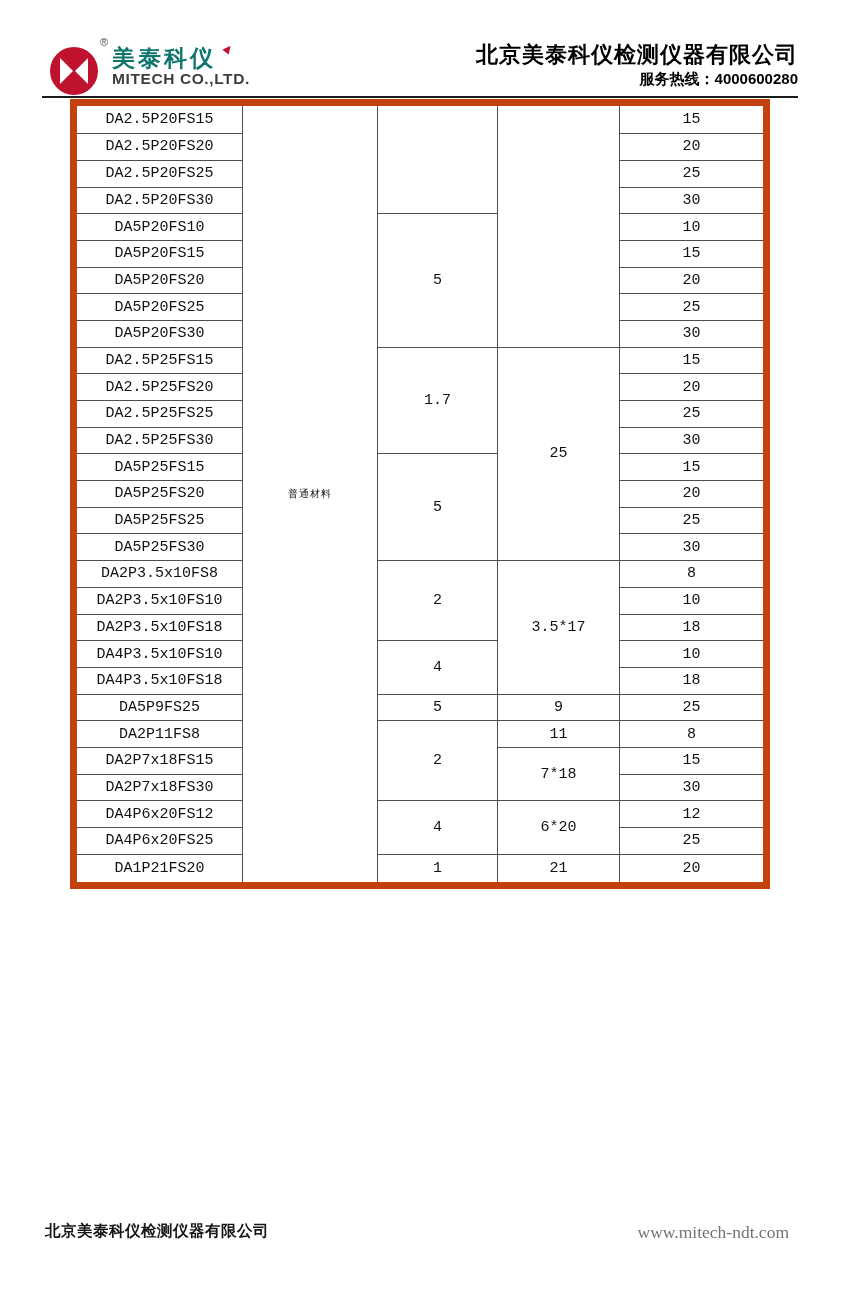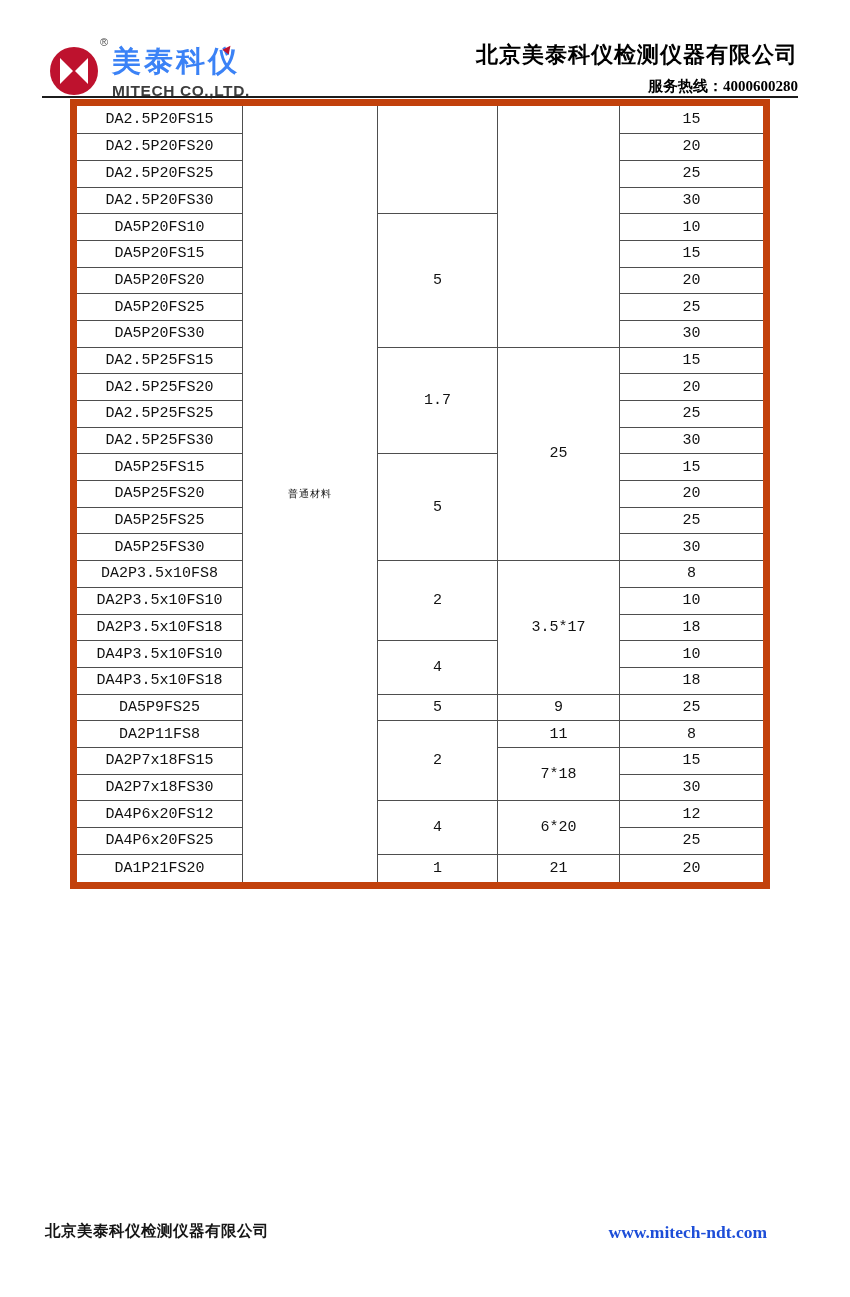--- a/index.html
+++ b/index.html
@@ -26,43 +26,43 @@
     position:absolute; right:10px; top:11px; width:0; height:0;
     border-top:13px solid transparent; border-bottom:13px solid transparent;
     border-right:13px solid #ffffff;
   }
   .reg-mark {
     position:absolute; left:100px; top:36px;
     font-size:11px; color:#4a4a4a;
   }
   .brand-block { position:absolute; left:112px; top:46px; }
   .brand-cn {
-    font-size:29px; font-weight:bold; color:#3b82f6;
+    font-size:23px; font-weight:bold; color:#0f766e;
     letter-spacing:3px; line-height:1.05; white-space:nowrap;
   }
   .brand-en {
     font-size:15.5px; font-weight:bold; color:#3d3d3d;
-    letter-spacing:0.6px; margin-top:6px; white-space:nowrap;
+    letter-spacing:0.6px; margin-top:0; white-space:nowrap;
   }
   .brand-accent {
     position:absolute; left:112px; top:-1px; width:0; height:0;
     border-left:4px solid transparent; border-right:4px solid transparent;
     border-bottom:8px solid #be122e;
     transform:rotate(38deg);
   }
   .head-right {
     position:absolute; right:52px; top:40px; text-align:right;
   }
   .company-name {
     font-size:22px; font-weight:bold; color:#000;
     letter-spacing:1px; white-space:nowrap;
   }
   .hotline {
     font-size:15px; font-weight:bold; color:#000;
-    margin-top:7px; white-space:nowrap;font-family:Liberation Serif, serif;
+    white-space:nowrap;
   }
   .header-rule {
     position:absolute; left:42px; top:96px;
     width:756px; height:2px; background:#1c1c1c;
   }
   
   table.probe {
     position:absolute; left:70px; top:99px;
     width:693px; height:790px;
     border-collapse:collapse; table-layout:fixed;
@@ -79,23 +79,23 @@
     font-family:"Liberation Sans",sans-serif;
     font-size:10px; letter-spacing:1px;
   }
   
   .footer-company {
     position:absolute; left:45px; top:1221px;
     font-size:15.5px; font-weight:600; color:#151515;
     letter-spacing:0.5px; white-space:nowrap;
   }
   .footer-site {
-    position:absolute; right:83px; top:1222px;
+    position:absolute; right:61px; top:1222px;
     font-family:"Liberation Serif",serif;
-    font-size:17.5px; color:#1d4ed8; white-space:nowrap;font-weight:bold;
+    font-size:17.5px; color:#737373; white-space:nowrap;
   }
 </style>
 </head>
 <body>
 
 <div>
   <div class="logo-circle">
     <div class="tri-left"></div>
     <div class="tri-right"></div>
   </div>

